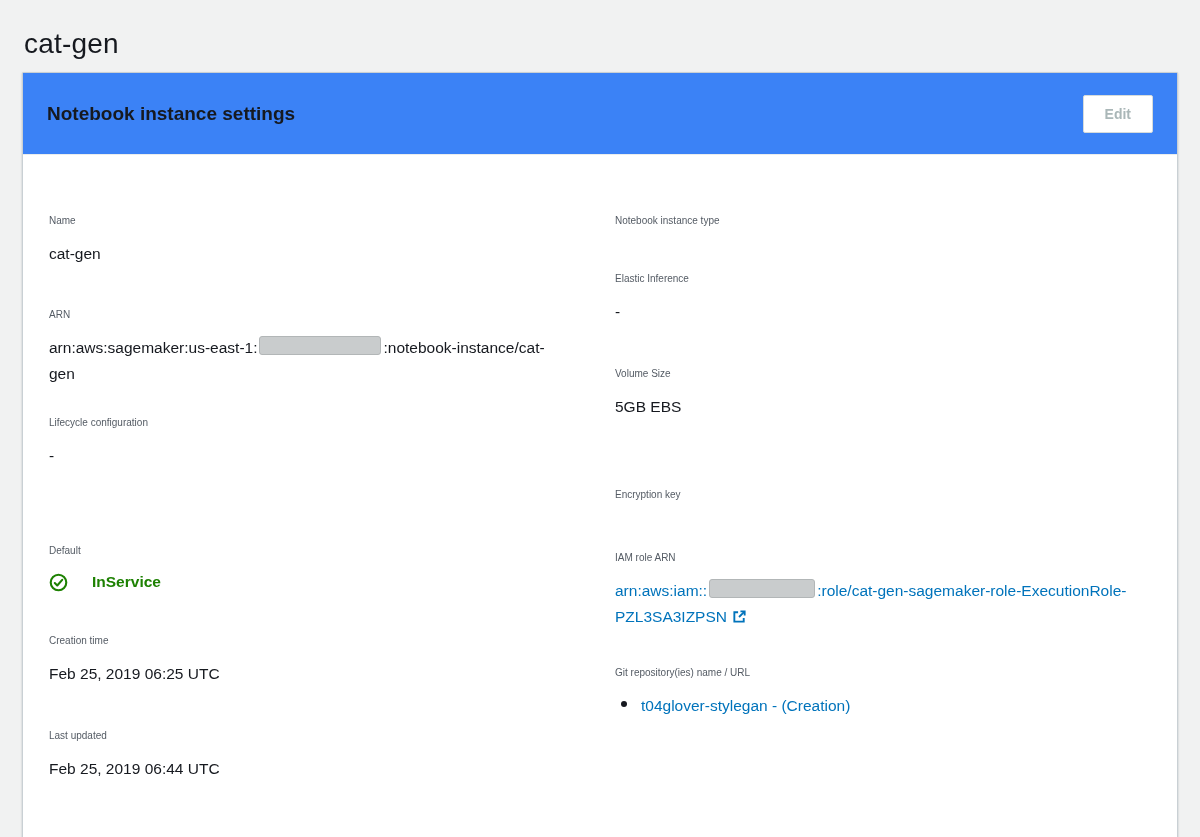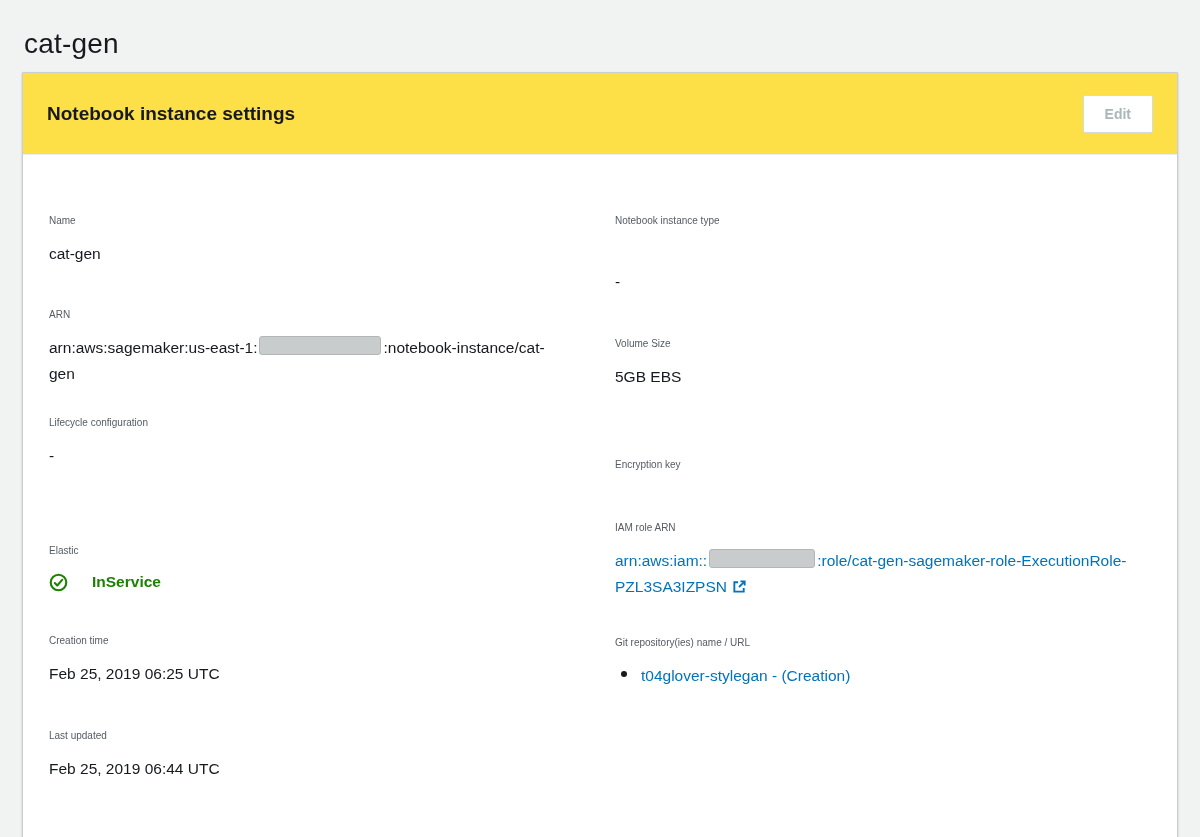--- a/index.html
+++ b/index.html
@@ -39,21 +39,21 @@
     border-radius:2px;line-height:0;
   }
   .hl-frame .btn{border:none;height:38px;}
 
   
   .card{
     background:#fff;border:1px solid #c9d0d4;border-radius:1px;
     box-shadow:0 1px 2px rgba(0,28,36,.25);
   }
   .card-header{
-    background:#fde047;border-bottom:1px solid #eaeded;
+    background:#3b82f6;border-bottom:1px solid #eaeded;
     display:flex;align-items:center;justify-content:space-between;
     padding:22px 24px;height:82px;
   }
   .card-title{font-size:19px;font-weight:700;margin:0;color:#16191f;}
   .card-body{
     display:grid;grid-template-columns:502px 1fr;column-gap:64px;
     padding:32px 24px 62px 26px;
   }
 
   
@@ -129,21 +129,21 @@
           <span class="label">ARN</span>
           <span class="value"><span>arn:aws:sagemaker:us-east-1:</span><span class="redacted-box"></span><span>:notebook-instance/cat-gen</span></span>
         </div>
 
         <div class="field mb-72">
           <span class="label">Lifecycle configuration</span>
           <span class="value">-</span>
         </div>
 
         <div class="field">
-          <span class="label">Elastic</span>
+          <span class="label">Default</span>
           <span class="status-line">
             <svg class="check-icon" viewBox="0 0 20 20" aria-hidden="true">
               <circle cx="10" cy="10" r="8.2" fill="none" stroke="#1d8102" stroke-width="2.2"></circle>
               <path d="M6.1 10.6 L8.7 13.1 L13.9 7.2" fill="none" stroke="#1d8102" stroke-width="2.2" stroke-linecap="round" stroke-linejoin="round"></path>
             </svg>
             <span class="status-text">InService</span>
           </span>
         </div>
 
         <div class="field mb-39">
@@ -158,20 +158,21 @@
 
       </div>
 
       <div class="col">
 
         <div class="field">
           <span class="label">Notebook instance type</span>
         </div>
 
         <div class="field mb-39">
+          <span class="label">Elastic Inference</span>
           <span class="value">-</span>
         </div>
 
         <div class="field mb-65">
           <span class="label">Volume Size</span>
           <span class="value">5GB EBS</span>
         </div>
 
         <div class="field mb-43">
           <span class="label">Encryption key</span>

